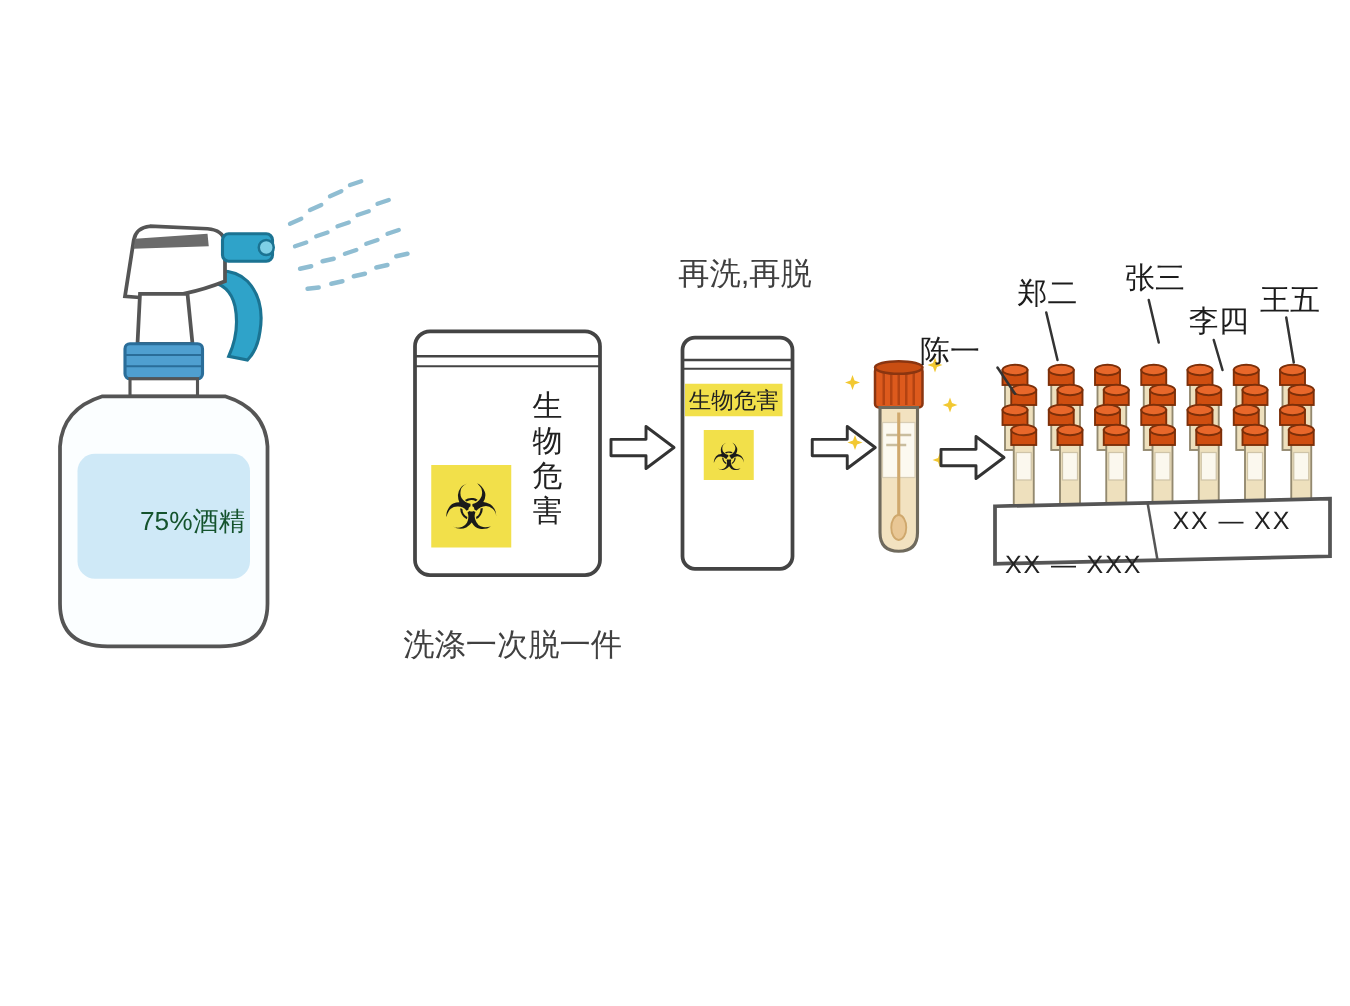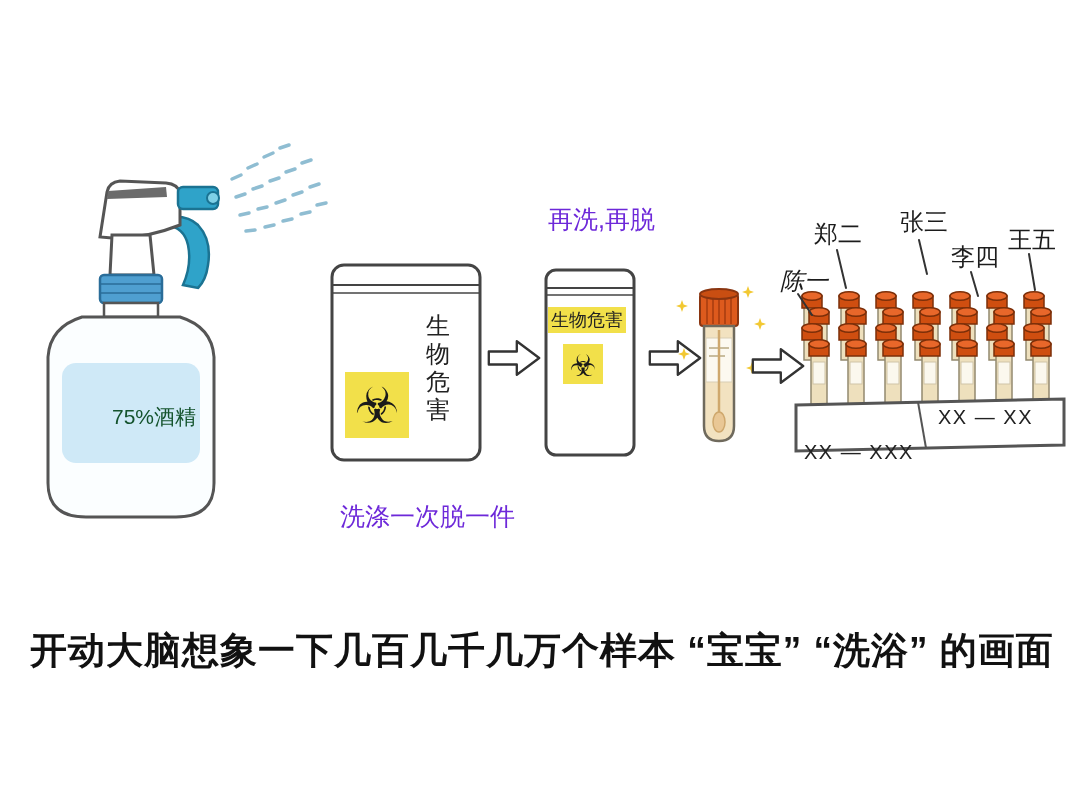--- a/index.html
+++ b/index.html
@@ -1,20 +1,20 @@
 <!DOCTYPE html>
 <html><head>
 <meta charset="utf-8">
 <style>
   * { margin:0; padding:0; box-sizing:border-box; }
   html,body { background:#ffffff; }
   body { font-family:"Liberation Sans","DejaVu Sans",sans-serif; color:#1c1c1c; }
   .canvas { position:relative; width:1080px; height:805px; background:#ffffff; overflow:hidden; }
   .abs { position:absolute; }
-  .caption { text-align:right; font-size:25px; color:#6d28d9; line-height:1.15; }
+  .caption { text-align:center; font-size:25px; color:#404040; line-height:1.15; }
   .name-label { font-size:24px; color:#1c1c1c; white-space:nowrap; }
   .vtext { width:28px; font-size:24px; line-height:28px; word-break:break-all; text-align:center; color:#222; }
   .hazard-tag { background:#f2e04a; font-size:18px; padding:1px 3px; color:#222; white-space:nowrap; }
   .rack-label { font-size:20px; letter-spacing:1.5px; color:#222; white-space:nowrap; }
   .footer-line { text-align:center; font-size:37px; font-weight:600; color:#111; letter-spacing:1px; white-space:nowrap; }
   svg { display:block; }
   .sym { font-family:"DejaVu Sans",sans-serif; }
 </style>
 </head>
 <body>
@@ -207,24 +207,23 @@
 
   <svg class="abs" style="left:750px; top:238px;" width="330" height="80" viewBox="0 0 330 80">
     <g stroke="#333333" stroke-width="2" stroke-linecap="round">
       <line x1="48" y1="56" x2="62" y2="77"></line>
       <line x1="87" y1="12" x2="96" y2="50"></line>
       <line x1="169" y1="2" x2="177" y2="36"></line>
       <line x1="221" y1="34" x2="228" y2="58"></line>
       <line x1="279" y1="16" x2="285" y2="52"></line>
     </g>
   </svg>
-  <div class="abs name-label" style="left:780px; top:265px;font-style:italic;">陈一</div>
+  <div class="abs name-label" style="left:736px; top:265px;">陈一</div>
   <div class="abs name-label" style="left:814px; top:218px;">郑二</div>
   <div class="abs name-label" style="left:900px; top:206px;text-align:center;">张三</div>
   <div class="abs name-label" style="left:951px; top:241px;">李四</div>
   <div class="abs name-label" style="left:1008px; top:224px;">王五</div>
 
   <div class="abs rack-label" style="left:804px; top:410px;margin-top:31px;">XX — XXX</div>
   <div class="abs rack-label" style="left:938px; top:406px;">XX — XX</div>
 
-  <div class="abs footer-line" style="left:30px; top:626px; width:1020px;">开动大脑想象一下几百几千几万个样本 “宝宝” “洗浴” 的画面</div>
 
 </div>
 
 </body></html>

